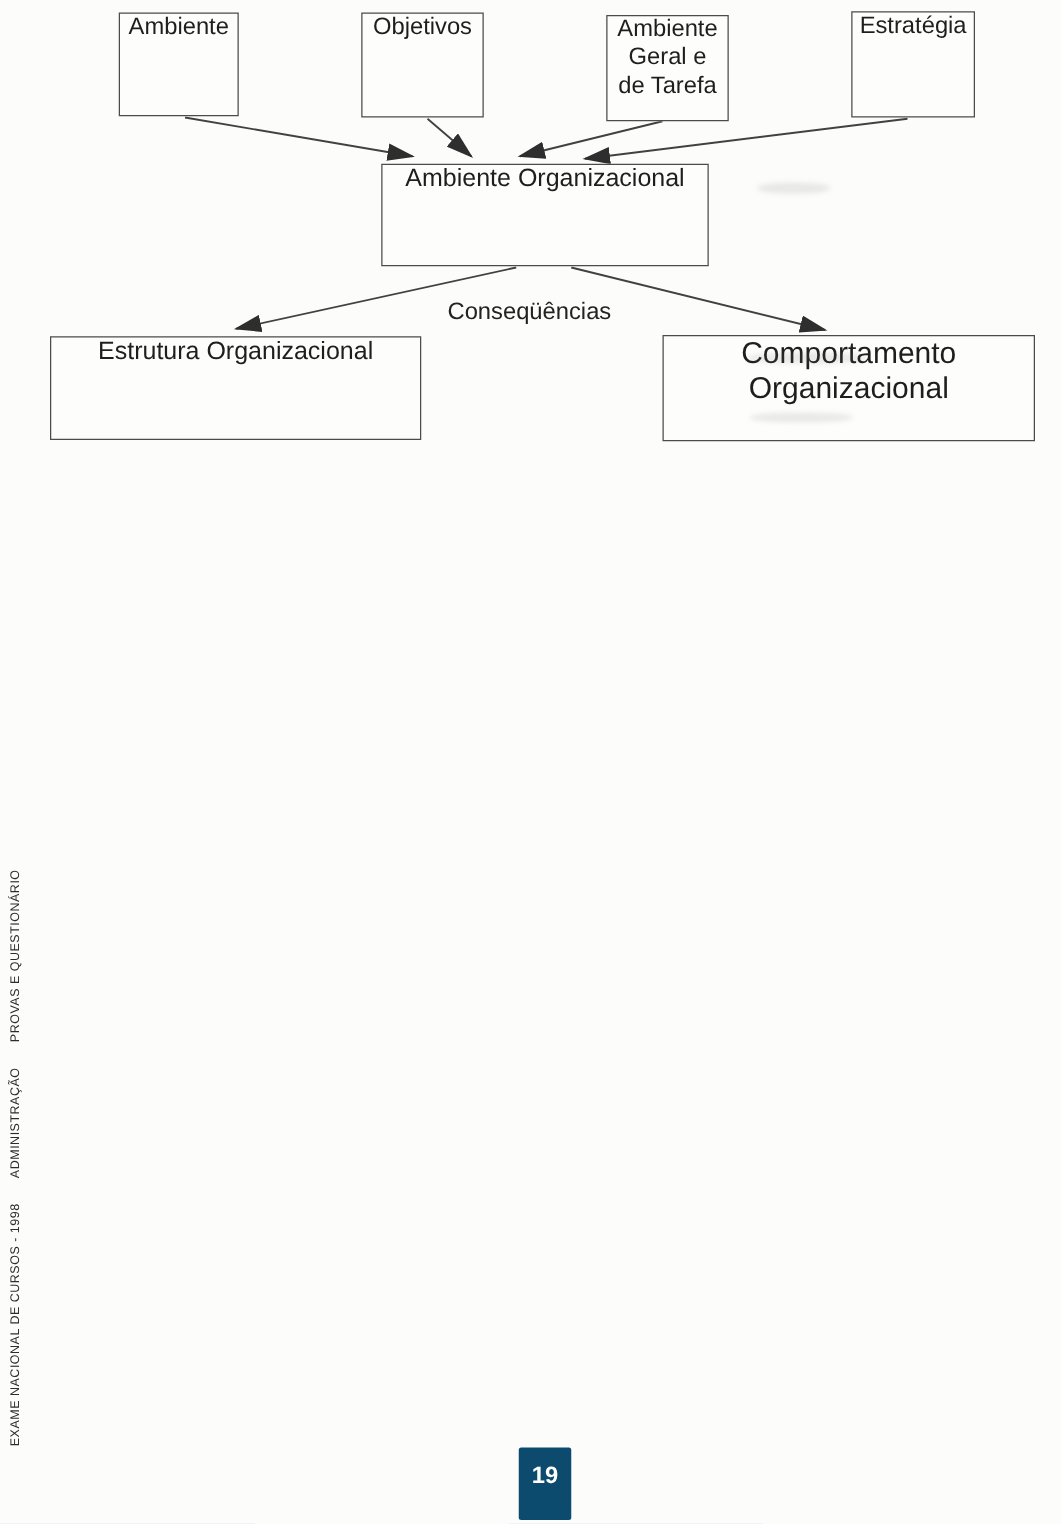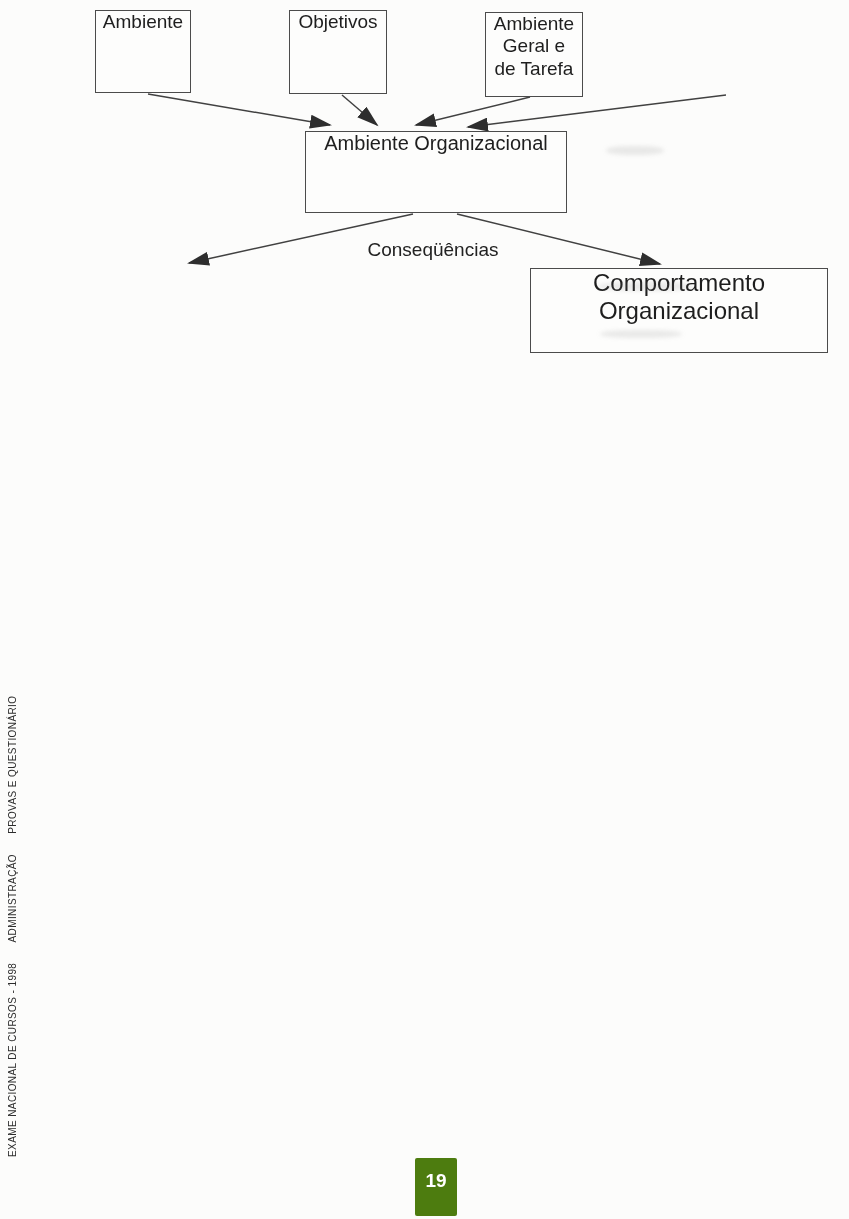--- a/index.html
+++ b/index.html
@@ -29,35 +29,35 @@
   .top-box{font-size:19px;padding:0 4px;}
   .box-objetivos  {left:95px; top:10px; width:96px; height:83px;}
   .box-tecnologia {left:289px;top:10px; width:98px; height:84px;}
   .box-ambiente   {left:485px;top:12px; width:98px; height:85px;}
   .box-estrategia {left:681px;top:9px;  width:99px; height:85px;}
   .box-desenho    {left:305px;top:131px;width:262px;height:82px;font-size:20px;}
   .box-estrutura  {left:40px; top:269px;width:297px;height:83px;font-size:20px;}
   .box-comportamento{left:530px;top:268px;width:298px;height:85px;font-size:24px;}
   .connector-label{
     position:absolute;left:358px;top:239px;width:150px;
-    text-align:center;font-size:19px;color:#222;
+    text-align:left;font-size:19px;color:#222;
   }
   .side-caption{
     position:absolute;left:7px;top:1157px;
     transform:rotate(-90deg);
     transform-origin:0 0;
     white-space:nowrap;
     font-size:10px;
     letter-spacing:0.4px;
     color:#2c2c2c;
   }
   .side-caption span + span{margin-left:17px;}
   .page-badge{
     position:absolute;left:415px;top:1158px;width:42px;height:58px;
-    background:#4d7c0f;
+    background:#0c4a6e;
     color:#ffffff;
     font-weight:bold;font-size:19px;
     display:flex;justify-content:center;
     padding-top:12px;box-sizing:border-box;
     border-radius:2px;
   }
   .artifact{
     position:absolute;
     background:rgba(110,110,110,0.14);
     filter:blur(2px);
@@ -89,27 +89,33 @@
 
   <div class="dbox top-box box-objetivos">
     <span>Ambiente</span>
   </div>
   <div class="dbox top-box box-tecnologia">
     <span>Objetivos</span>
   </div>
   <div class="dbox top-box box-ambiente">
     <span>Ambiente Geral e de Tarefa</span>
   </div>
+  <div class="dbox top-box box-estrategia">
+    <span>Estratégia</span>
+  </div>
 
   <div class="dbox box-desenho">
     <span>Ambiente Organizacional</span>
   </div>
 
   <div class="connector-label">Conseqüências</div>
 
+  <div class="dbox box-estrutura">
+    <span>Estrutura Organizacional</span>
+  </div>
   <div class="dbox box-comportamento">
     <span>Comportamento Organizacional</span>
   </div>
 
   <div class="artifact art-1"></div>
   <div class="artifact art-2"></div>
   <div class="artifact art-3"></div>
 
   <div class="side-caption">
     <span>EXAME NACIONAL DE CURSOS - 1998</span>

